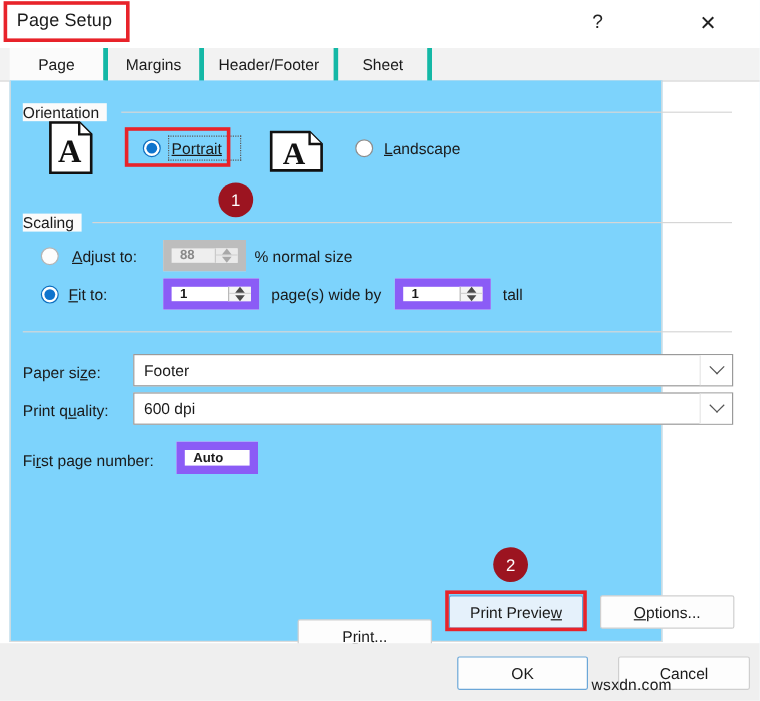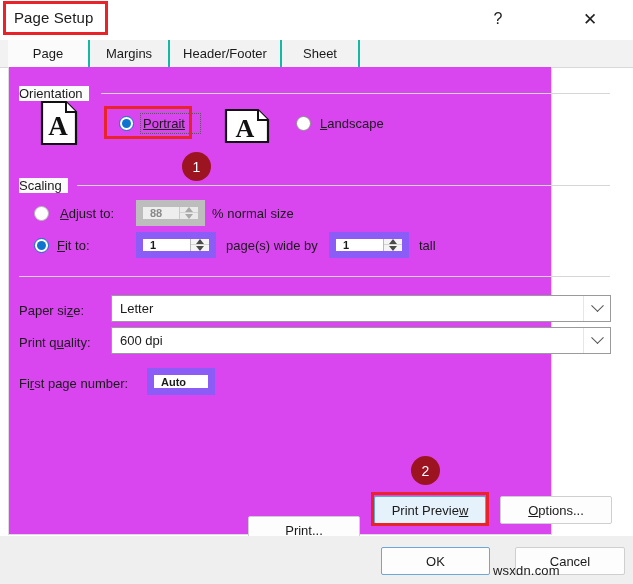--- a/index.html
+++ b/index.html
@@ -71,34 +71,34 @@
   }
   .tab {
     position: absolute;
     top: 0;
     height: 28px;
     line-height: 28px;
     text-align: center;
     font-size: 13px;
     color: #1a1a1a;
     background: #f2f2f2;
-    border-right: 2px solid #14b8a6;
+    border-right: 4px solid #14b8a6;
     box-sizing: border-box;
   }
   .tab.active {
     background: #fbfbfb;
     border-bottom: 1px solid #fbfbfb;
   }
 
   
   .tabpage {
     position: absolute;
     left: 8px; top: 67px;
     width: 544px; height: 468px;
-    background: #d946ef;
+    background: #7dd3fc;
     border: 1px solid #dcdcdc;
     border-top: none;
     box-sizing: border-box;
   }
 
   
   .group-label {
     position: absolute;
     font-size: 13px;
     color: #1a1a1a;
@@ -386,21 +386,21 @@
             <span class="arrow-dn"></span>
           </div>
       </div>
     </div>
     <div class="lbl" style="left:410px;top:171px;">tall</div>
 
     <div class="group-line" style="left:10px;top:209px;width:591px;"></div>
 
     <div class="lbl" style="left:10px;top:236px;">Paper si<u>z</u>e:</div>
     <div class="combo" style="left:102px;top:228px;width:500px;height:27px;">
-      <span class="val">Letter</span>
+      <span class="val">Footer</span>
       <div class="combo-arrow">
           <span class="chev"></span>
         </div>
     </div>
 
     <div class="lbl" style="left:10px;top:268px;">Print q<u>u</u>ality:</div>
     <div class="combo" style="left:102px;top:260px;width:500px;height:27px;">
       <span class="val">600 dpi</span>
       <div class="combo-arrow">
           <span class="chev"></span>

